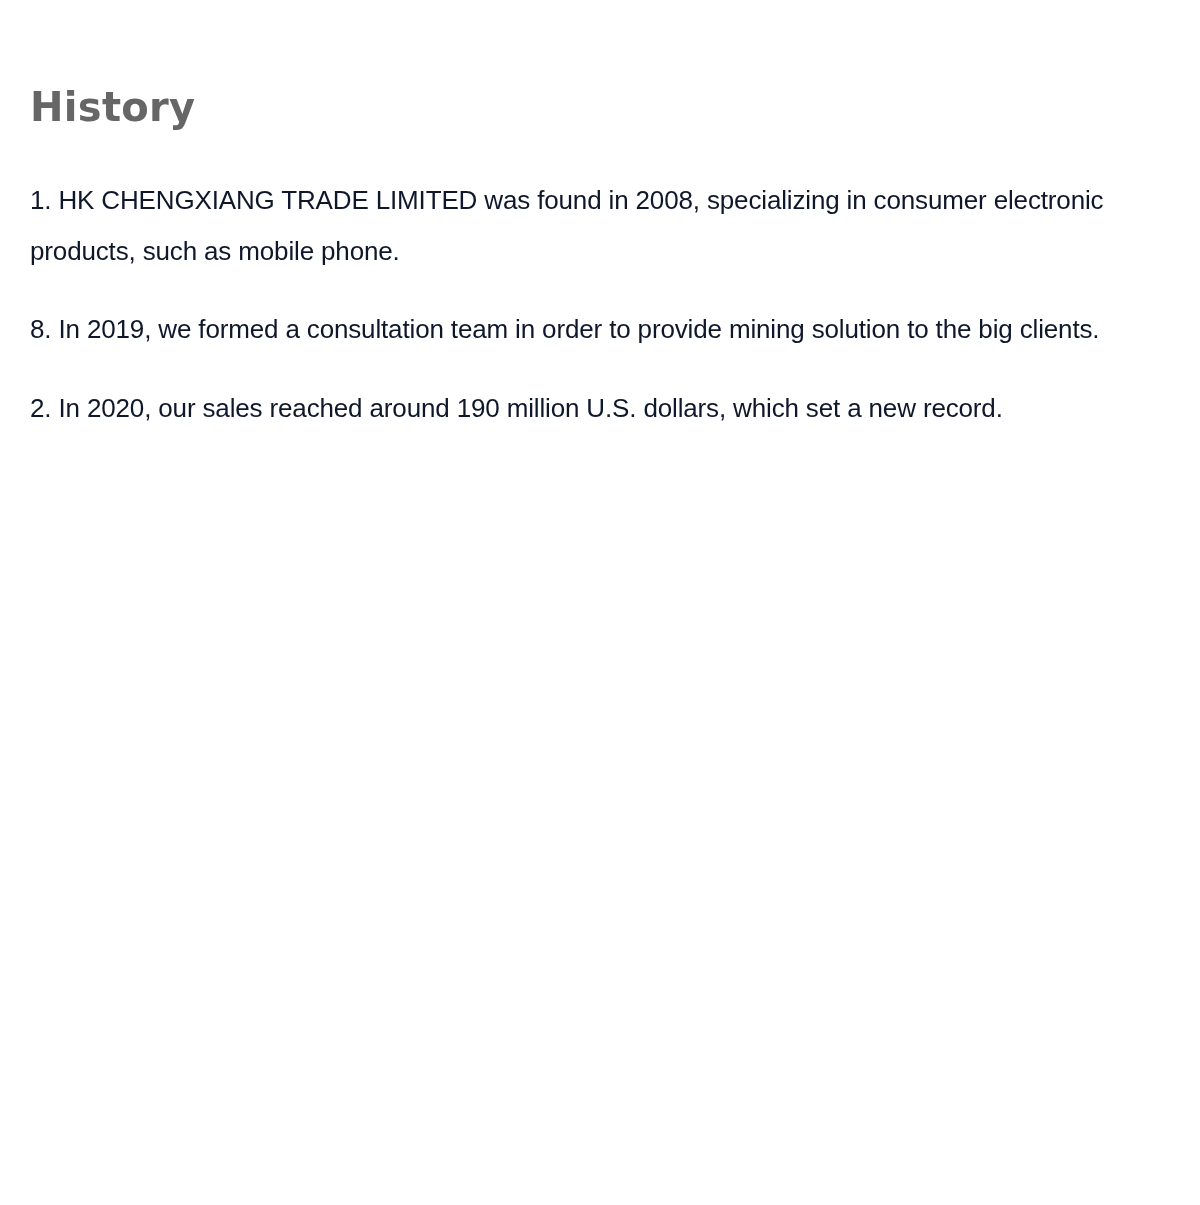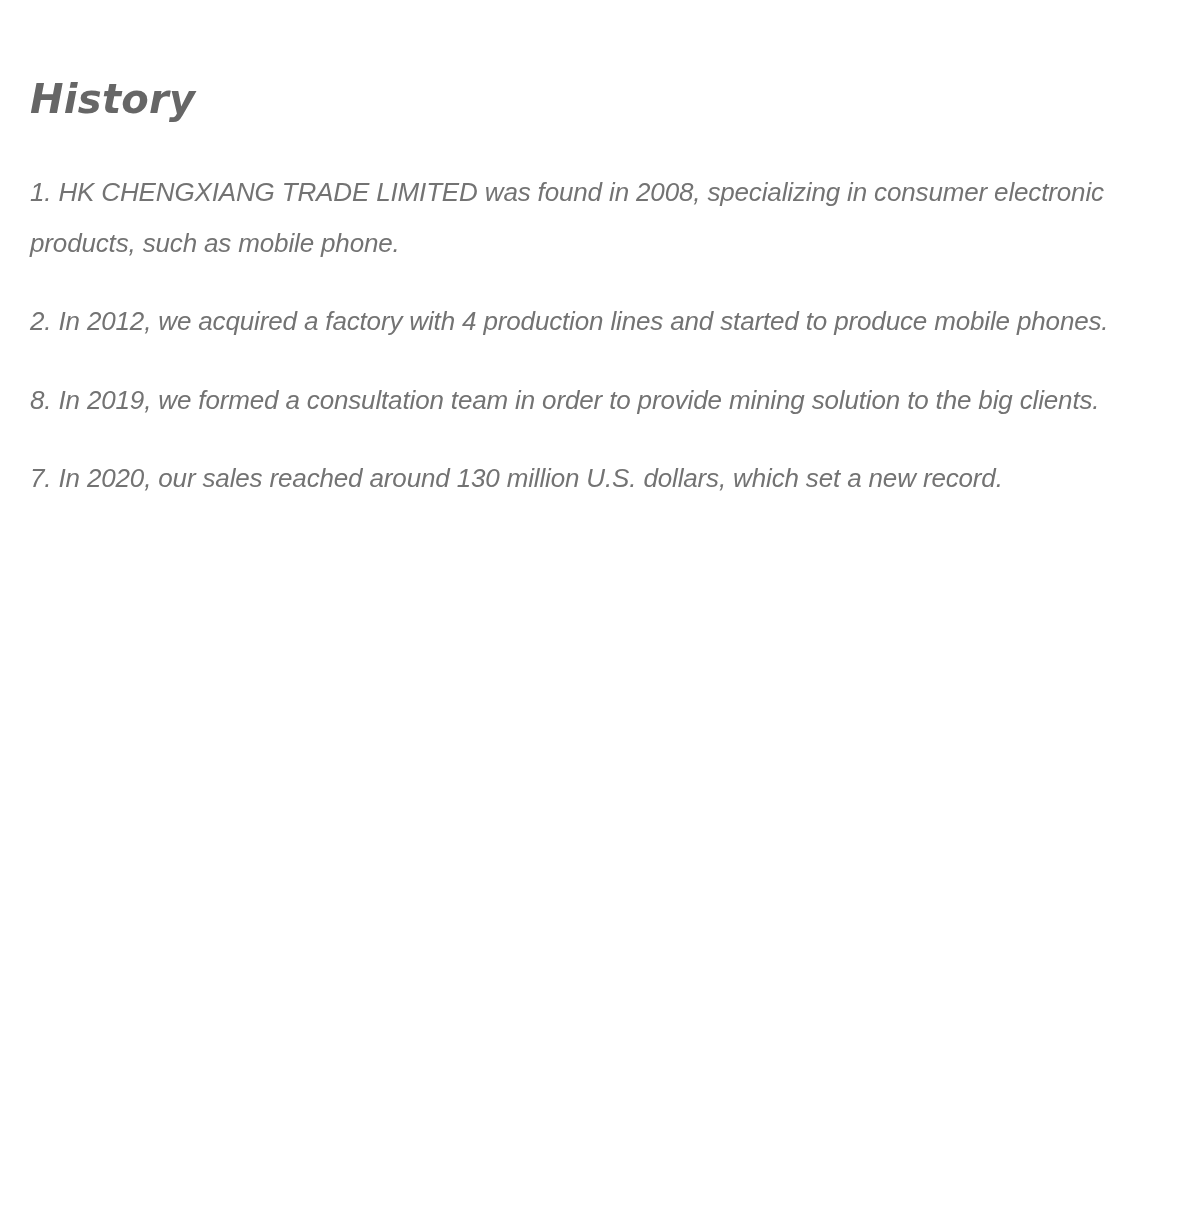--- a/index.html
+++ b/index.html
@@ -1,42 +1,41 @@
 <!DOCTYPE html>
 <html><head>
 <meta charset="utf-8">
 <style>
   html, body { margin: 0; padding: 0; background: #ffffff; }
   body { width: 1200px; height: 1205px; overflow: hidden; }
-  .wrap { padding: 8px 30px 0 30px; font-style: italic; }
+  .wrap { padding: 16px 30px 0 30px; }
   .title {
     font-family: "DejaVu Sans", sans-serif;
     font-weight: bold;
     font-size: 40px;
     color: #666666;
     margin: 0;
     padding-top: 66px;
     line-height: 50px;
     letter-spacing: 0.3px;
   }
   .list { margin-top: 43px; }
   .item {
     font-family: "Liberation Sans", sans-serif;
     font-size: 26px;
     line-height: 50.5px;
-    color: #737373;
+    color: #0f172a;
     margin: 0 0 28px 0;
     letter-spacing: -0.15px;
     word-spacing: 0px;
   }
 </style>
 </head>
 <body>
 
 <div class="wrap">
   <h2 class="title">History</h2>
   <div class="list">
     <p class="item">1. HK CHENGXIANG TRADE LIMITED was found in 2008, specializing in consumer electronic products, such as mobile phone.</p>
-    <p class="item">2. In 2012, we acquired a factory with 4 production lines and started to produce mobile phones.</p>
     <p class="item">8. In 2019, we formed a consultation team in order to provide mining solution to the big clients.</p>
-    <p class="item">7. In 2020, our sales reached around 130 million U.S. dollars, which set a new record.</p>
+    <p class="item">2. In 2020, our sales reached around 190 million U.S. dollars, which set a new record.</p>
   </div>
 </div>
 
 </body></html>

